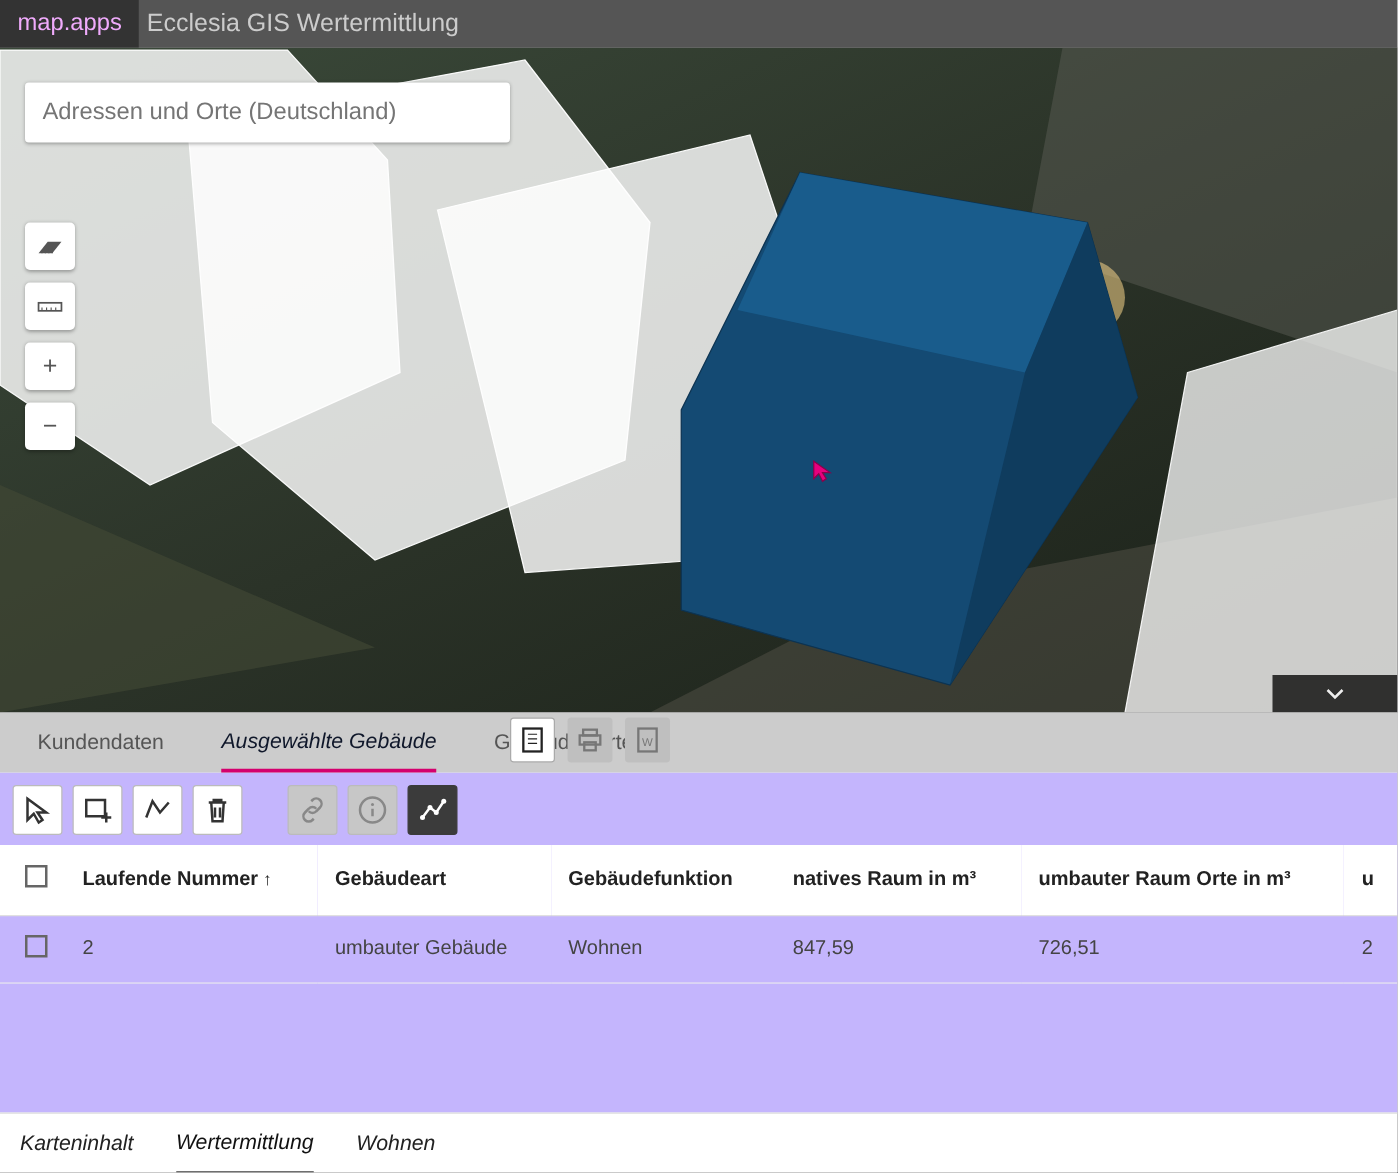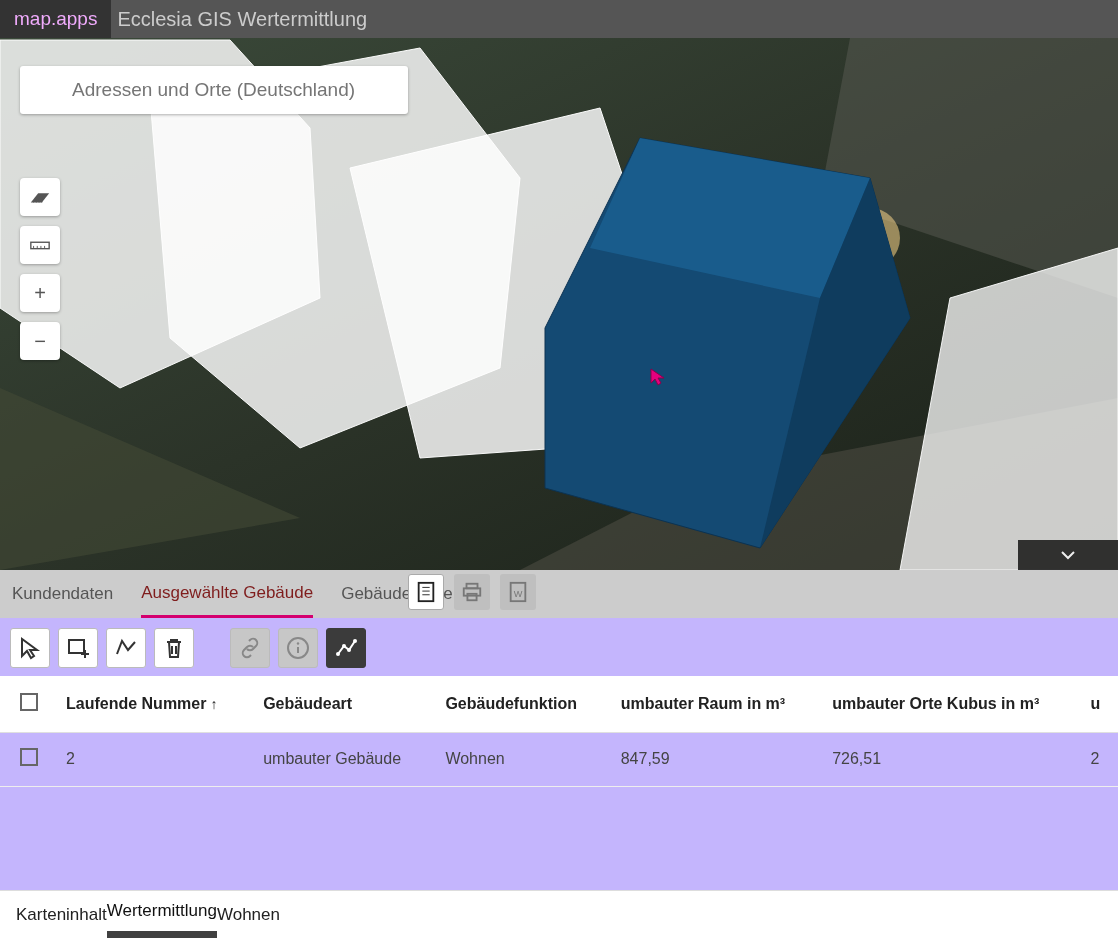--- a/index.html
+++ b/index.html
@@ -7,34 +7,34 @@
 
   
   .header { height:38px; background:#555; display:flex; align-items:center; color:#ccc; font-size:20px; }
   .logo { height:100%; padding:0 14px; display:flex; align-items:center; background:#333; color:#f0abfc; font-size:19px; }
   .header-title { margin-left:6px; font-weight:300; }
 
   
   .map-area { position:relative; height:532px; background:#2a2a2a; overflow:hidden; }
   .map-area svg.scene { position:absolute; inset:0; width:100%; height:100%; }
   .search-box { position:absolute; top:28px; left:20px; width:388px; height:48px; background:#fff; border-radius:3px; display:flex; align-items:center; padding:0 14px; box-shadow:0 1px 3px rgba(0,0,0,.3); }
-  .search-box input { border:0; width:100%; font-size:19px; color:#555; outline:none; background:transparent;margin-left:38px; }
+  .search-box input { border:0; width:100%; font-size:19px; color:#555; outline:none; background:transparent; }
   .map-btn-col { position:absolute; left:20px; top:140px; display:flex; flex-direction:column; gap:10px; }
   .map-btn { width:40px; height:38px; background:#fff; border-radius:4px; display:flex; align-items:center; justify-content:center; color:#555; font-size:20px; font-weight:500; box-shadow:0 1px 3px rgba(0,0,0,.3); cursor:pointer; }
   .map-btn svg { width:22px; height:16px; }
 
   .collapse-bar { position:absolute; right:0; bottom:0; width:100px; height:30px; background:rgba(20,20,20,.85); display:flex; align-items:center; justify-content:center; color:#eee; }
   .collapse-bar svg { width:16px; height:10px; }
 
   .cursor-ptr { position:absolute; left:650px; top:330px; width:16px; height:18px; }
 
   
   .midbar { height:48px; background:#ccc; display:flex; align-items:center; padding-left:12px; gap:28px; font-size:17px; color:#555; position:relative; }
-  .midtab { height:100%; display:flex; align-items:center; cursor:pointer; }
-  .midtab.active { color:#7f1d1d; border-bottom:3px solid #d4006e; }
+  .midtab { height:100%; display:flex; align-items:center; cursor:pointer;margin-left:18px; }
+  .midtab.active { color:#0f172a; border-bottom:3px solid #d4006e;font-style:italic; }
   .mid-actions { position:absolute; left:408px; top:4px; display:flex; gap:10px; }
   .mid-act { width:36px; height:36px; border-radius:3px; display:flex; align-items:center; justify-content:center; background:#bfbfbf; color:#777; cursor:pointer; }
   .mid-act.on { background:#fff; color:#222; border:1px solid #aaa; }
   .mid-act svg{width:22px;height:22px;}
 
   
   .content { height:272px; background:#c4b5fd; }
   .toolbar { display:flex; align-items:center; gap:8px; padding:10px 10px 8px 10px; }
   .tool { width:40px; height:40px; border:1px solid #bbb; border-radius:3px; display:flex; align-items:center; justify-content:center; cursor:pointer; background:#fff; color:#333; }
   .tool svg{width:24px;height:24px;}
@@ -46,23 +46,23 @@
   table { border-collapse:collapse; min-width:1118px; font-size:16px; }
   thead tr { height:56px; background:#fff; border-bottom:1px solid #e0e0e0; }
   th { text-align:left; font-weight:700; padding:0 14px; color:#222; white-space:nowrap; }
   tbody tr { height:54px; border-bottom:1px solid #eee; }
   td { padding:0 14px; color:#444; white-space:nowrap; }
   th:first-child,td:first-child{width:50px;padding-left:20px;}
   .chk { width:18px; height:18px; border:2px solid #666; display:inline-block; }
   .sort-arrow{font-size:14px; margin-left:4px;}
 
   
-  .bottom-tabs { height:48px; border-top:1px solid #ddd; display:flex; align-items:flex-end; padding-left:16px; font-size:17px; color:#222; }
+  .bottom-tabs { height:48px; border-top:1px solid #ddd; display:flex; align-items:flex-end; gap:34px; padding-left:16px; font-size:17px; color:#222;font-style:italic; }
   .btab { height:100%; display:flex; align-items:center; cursor:pointer; }
-  .btab.active { color:#111; border-bottom:7px solid #404040; font-weight:500; }
+  .btab.active { color:#111; border-bottom:1px solid #404040; font-weight:500; }
 
 </style>
 </head>
 <body>
 
 <div class="header">
   <div class="logo">map.apps</div>
   <div class="header-title">Ecclesia GIS Wertermittlung</div>
 </div>
 
@@ -211,22 +211,22 @@
   </div>
 
   <div class="grid">
     <table>
       <thead>
         <tr>
           <th><span class="chk"></span></th>
           <th><span>Laufende Nummer</span><span class="sort-arrow">↑</span></th>
           <th>Gebäudeart</th>
           <th>Gebäudefunktion</th>
-          <th>umbauter Raum in m³</th>
-          <th>umbauter Orte Kubus in m³</th>
+          <th>natives Raum in m³</th>
+          <th>umbauter Raum Orte in m³</th>
           <th>u</th>
         </tr>
       </thead>
       <tbody>
         <tr>
           <td><span class="chk"></span></td>
           <td>2</td>
           <td>umbauter Gebäude</td>
           <td>Wohnen</td>
           <td>847,59</td>

